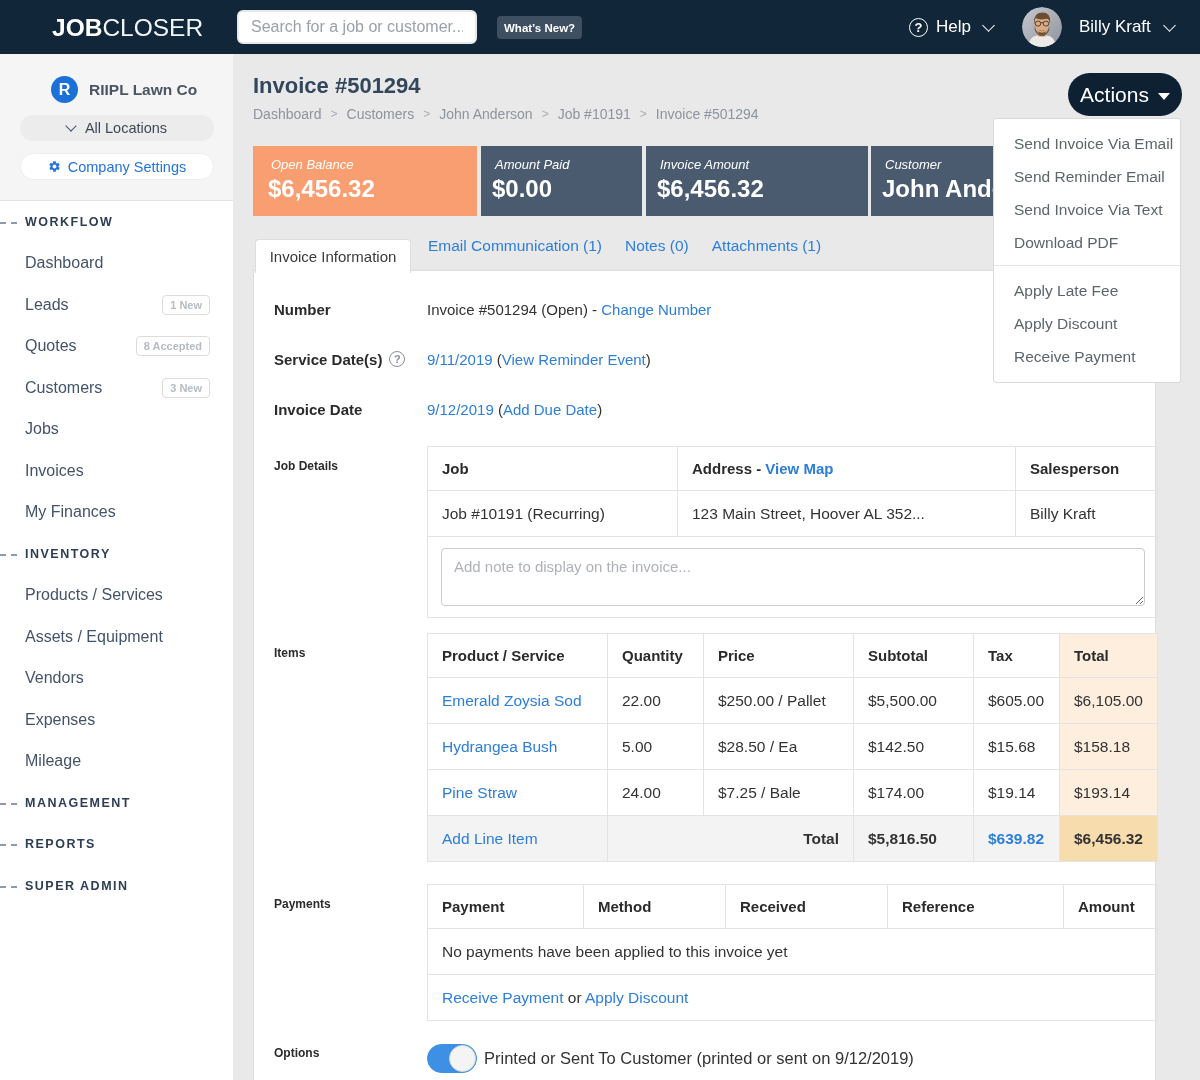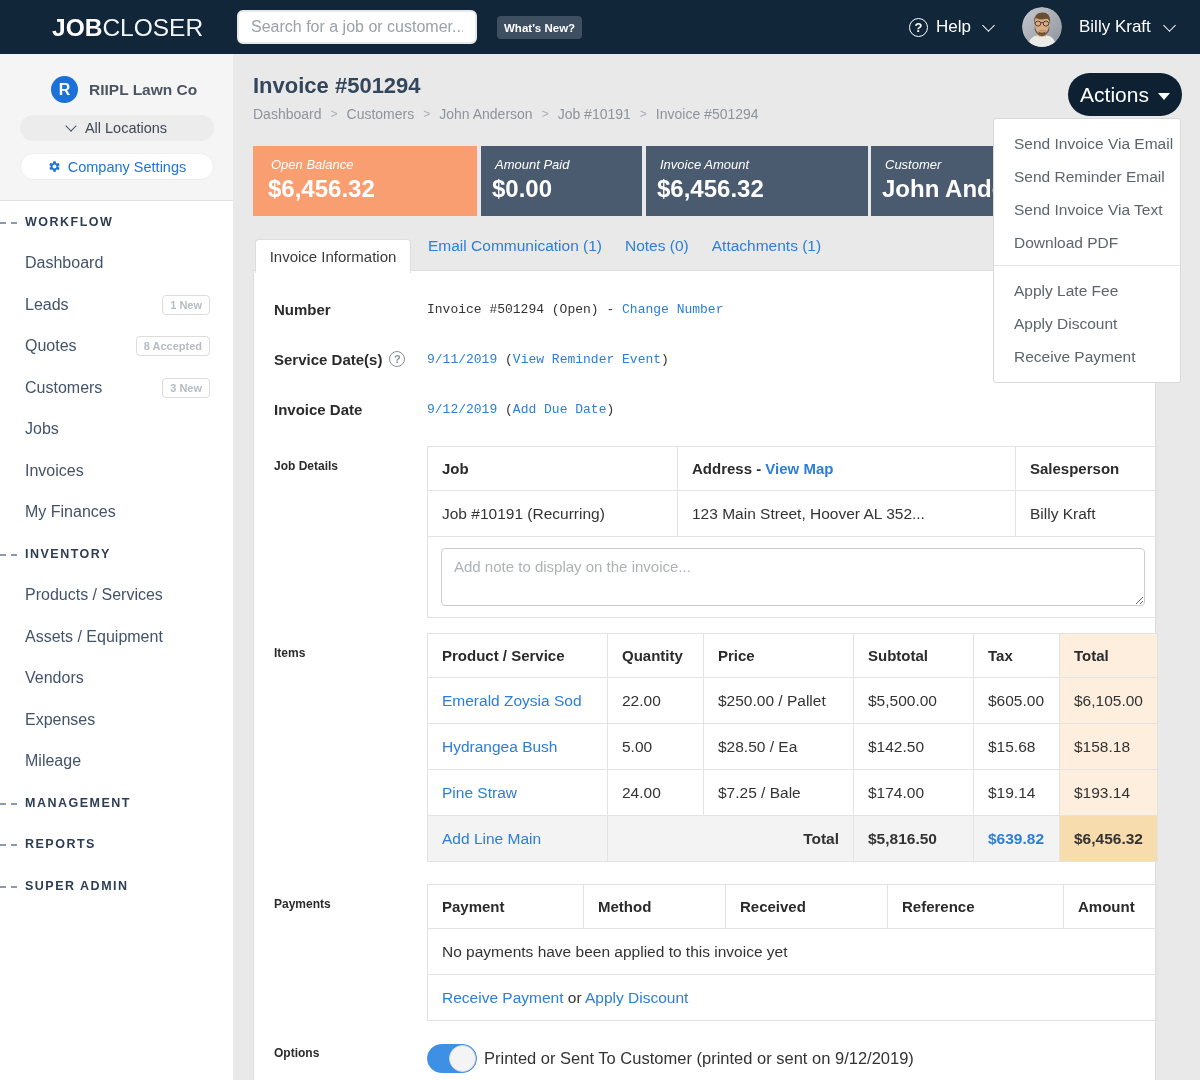--- a/index.html
+++ b/index.html
@@ -111,21 +111,21 @@
   .tab-link.t2 { margin-left:23px; }
 
   
   .panel {
     position:absolute; left:0; top:216px; width:903px; height:900px;
     background:#fff; border:1px solid #ddd; border-top:1px solid #ddd;
   }
   .field-row { display:flex; height:50px; align-items:center; }
   .panel-pad-top { height:13px; }
   .f-label { width:173px; flex:none; padding-left:20px; font-size:15px; font-weight:700; color:#2b2b2b; display:flex; align-items:center; }
-  .f-value { font-size:13px; color:#333;font-family:Liberation Mono, monospace; }
+  .f-value { font-size:15px; color:#333; }
   a.lnk { color:#2c7ed9; text-decoration:none; cursor:pointer; }
   .q-icon { width:16px; height:16px; border:1.2px solid #8a9097; border-radius:50%; color:#8a9097;
     font-size:11px; font-weight:700; display:inline-flex; align-items:center; justify-content:center;
     margin-left:7px; font-style:normal; }
 
   .section { display:flex; }
   .sec-label { width:173px; flex:none; padding-left:20px; font-size:12px; font-weight:700; color:#2b2b2b; padding-top:13px; }
   .sec-body { width:730px; }
 
   table.grid { border-collapse:collapse; width:730px; table-layout:fixed; }
@@ -454,21 +454,21 @@
           </tr>
           <tr>
             <td><a class="lnk">Pine Straw</a></td>
             <td>24.00</td>
             <td>$7.25 / Bale</td>
             <td>$174.00</td>
             <td>$19.14</td>
             <td class="tan">$193.14</td>
           </tr>
           <tr class="foot-row">
-            <td><a class="lnk">Add Line Main</a></td>
+            <td><a class="lnk">Add Line Item</a></td>
             <td colspan="2" class="right bold">Total</td>
             <td class="bold">$5,816.50</td>
             <td><a class="blue-bold lnk">$639.82</a></td>
             <td class="tan-dark bold">$6,456.32</td>
           </tr>
         </tbody>
           </table>
       </div>
     </div>
 

